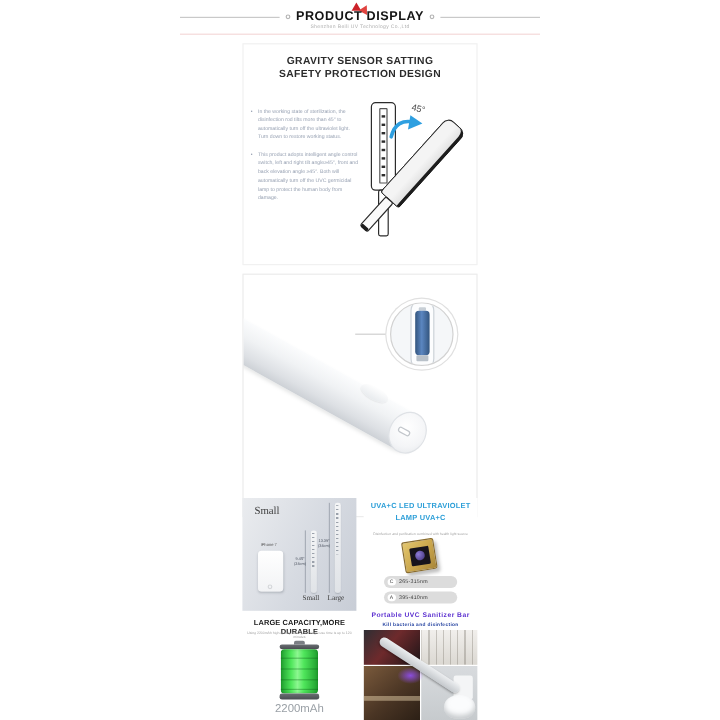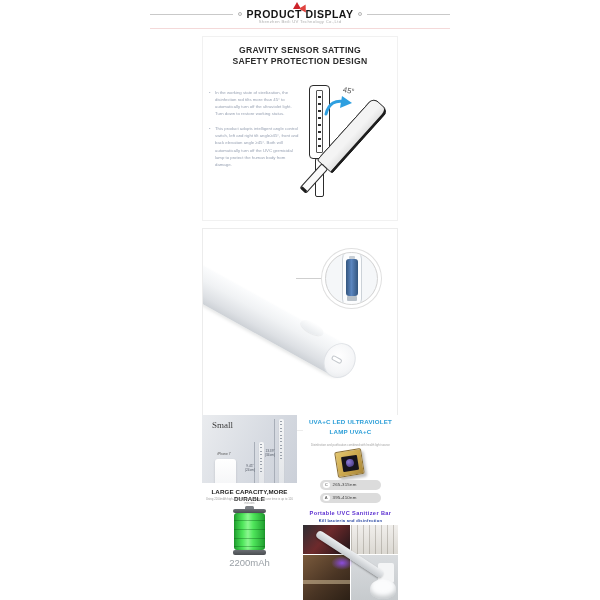--- a/index.html
+++ b/index.html
@@ -74,21 +74,21 @@
   .uv-title { width:100%; text-align:center; font-size:6.2px; font-weight:700; color:#2d9fd8; letter-spacing:0.2px; line-height:1.5; }
   .uv-sub { top:28px; width:100%; text-align:center; font-size:2.9px; color:#a3a3a3; }
   .led-chip { left:33px; top:35px; width:27px; height:26px; transform:rotate(-9deg); background:linear-gradient(135deg,#e3c66e 0%,#caa64c 55%,#a8863a 100%); border:1px solid #8a6d2f; border-radius:2px; box-shadow:2px 3px 3px rgba(0,0,0,0.25); }
   .led-die { position:absolute; left:5px; top:5px; width:16px; height:15px; background:#17141c; border-radius:1px; }
   .led-dome { position:absolute; left:4px; top:3px; width:8px; height:8px; border-radius:50%; background:radial-gradient(circle at 35% 35%, #8e7bd8, #3c2f73); }
   .spec-pill { left:17px; width:61px; height:9.5px; background:#dcdcdc; border-radius:5px; display:flex; align-items:center; gap:3px; padding-left:3px; }
   .spec-pill.c { top:65px; } .spec-pill.a { top:78px; }
   .spec-band { width:6.5px; height:6.5px; border-radius:50%; background:#fff; font-size:4.2px; color:#444; display:flex; align-items:center; justify-content:center; }
   .spec-range { font-size:4.4px; color:#3a3a3a; letter-spacing:0.2px; }
 
-  .battery-panel { left:202px; top:483px; width:95px; height:89px; background:#fff;text-decoration:underline; }
+  .battery-panel { left:202px; top:511px; width:95px; height:89px; background:#fff;text-decoration:underline; }
   .bat-title { top:5px; width:100%; text-align:center; font-size:6.2px; font-weight:700; color:#1c1c1c; letter-spacing:0.1px; }
   .bat-sub { top:14px; width:100%; text-align:center; font-size:2.9px; color:#a3a3a3; }
   .battery { left:31px; top:23px; width:33px; height:49px; }
   .bat-nub { position:absolute; left:12px; top:0; width:9px; height:3px; background:#7b7f84; border-radius:1.5px 1.5px 0 0; }
   .bat-cap { position:absolute; left:0; width:33px; height:4.5px; background:linear-gradient(#6a6e73,#4a4d51); border-radius:2px; }
   .bat-cap.top { top:2.6px; } .bat-cap.bot { top:44px; }
   .bat-body { position:absolute; left:1px; top:7px; width:31px; height:37px; border-radius:3px; background:linear-gradient(90deg,#1f9e2e 0%,#4fe65b 28%,#8cf790 45%,#4fe65b 62%,#1f9e2e 100%); background-color:#35d043; box-shadow:inset 0 0 2px rgba(0,60,0,0.3); }
   .bat-seg { position:absolute; left:0; width:100%; height:1.4px; background:rgba(10,90,20,0.35); }
   .bat-cap-text { top:74px; width:100%; text-align:center; font-size:9.5px; color:#9aa0a6; }
 

